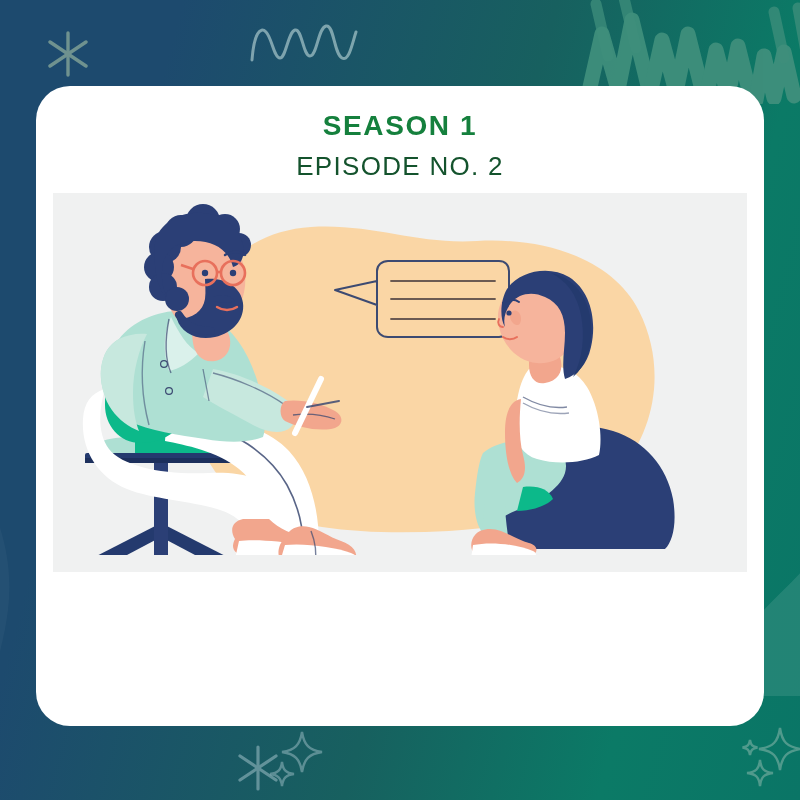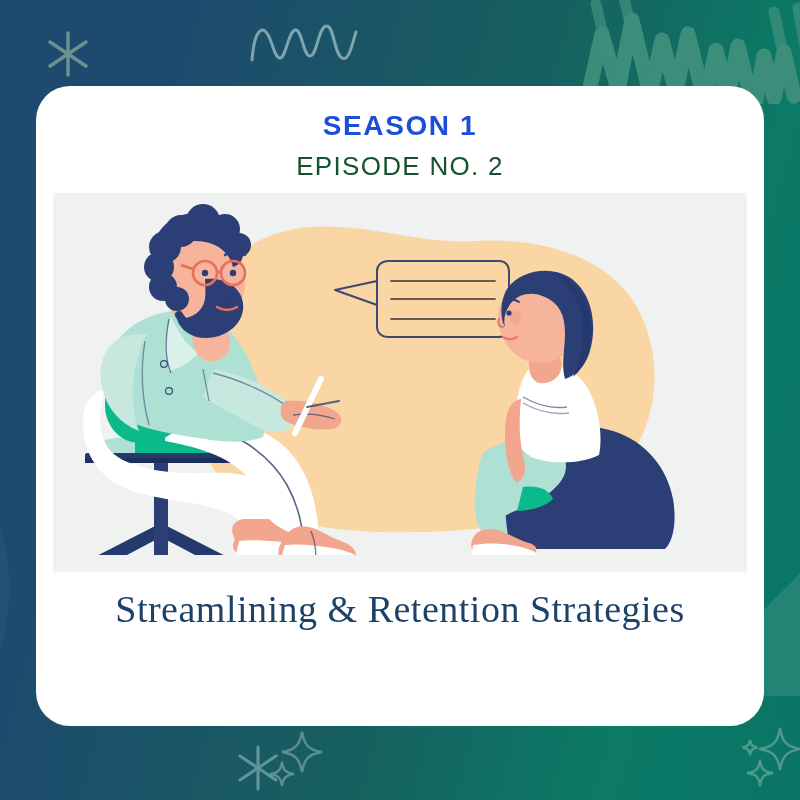--- a/index.html
+++ b/index.html
@@ -48,21 +48,21 @@
     border-radius: 34px;
     box-sizing: border-box;
   }
 
   
   .card-header {
     padding-top: 22px;
     text-align: center;
   }
   .season-label {
-    color: #1d4ed8;
+    color: #15803d;
     font-size: 28px;
     font-weight: bold;
     letter-spacing: 1.6px;
     line-height: 1.25;
     margin: 0;
   }
   .episode-label {
     color: #14532d;
     font-size: 26px;
     font-weight: normal;
@@ -355,15 +355,14 @@
           <circle cx="456" cy="120" r="2.6" fill="#2b3f76"></circle>
           <path d="M446 126 C444 130 446 134 450 134" stroke="#e8705c" stroke-width="1.8" fill="none" stroke-linecap="round"></path>
           <path d="M450 144 C454 147 460 147 464 144" stroke="#e8705c" stroke-width="2" fill="none" stroke-linecap="round"></path>
           <path d="M450 110 C454 106 462 106 466 109" stroke="#2b3f76" stroke-width="2" fill="none" stroke-linecap="round"></path>
         </g>
 
         <rect x="0" y="362" width="694" height="17" fill="#f0f1f1"></rect>
       </svg>
     </div>
 
-    <h1 class="episode-title">Streamlining &amp; Retention Strategies</h1>
   </div>
 </div>
 
 </body></html>

